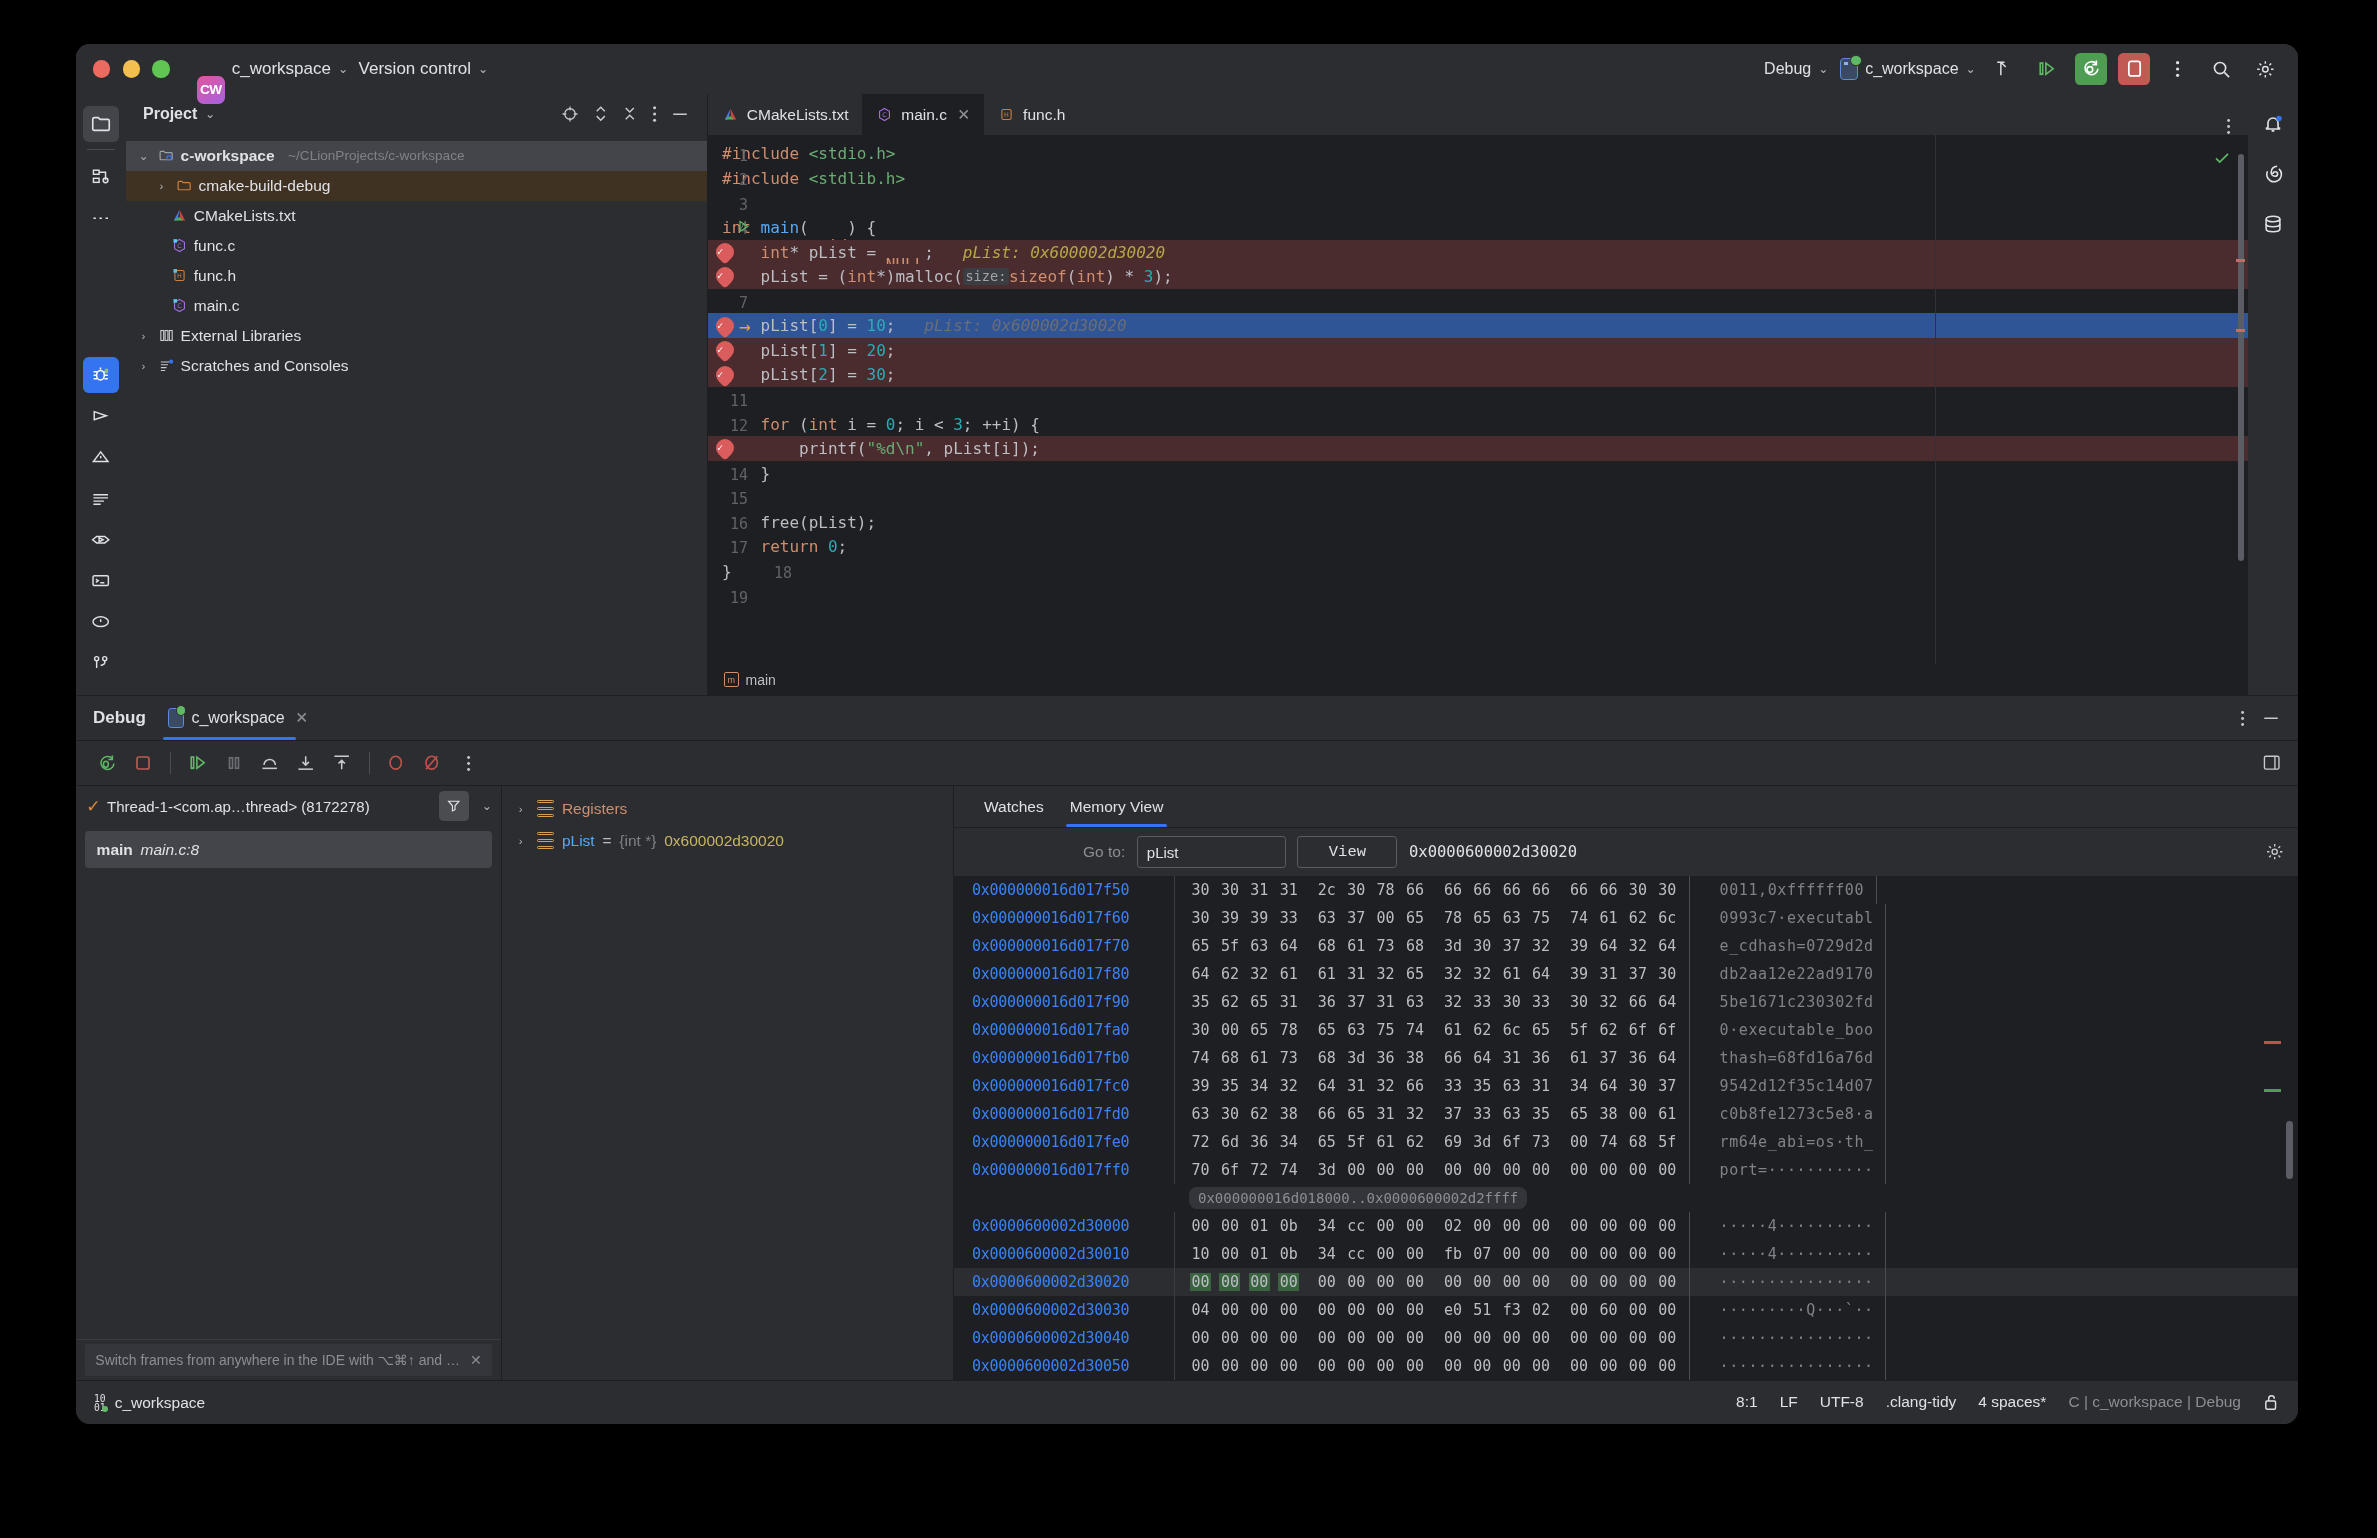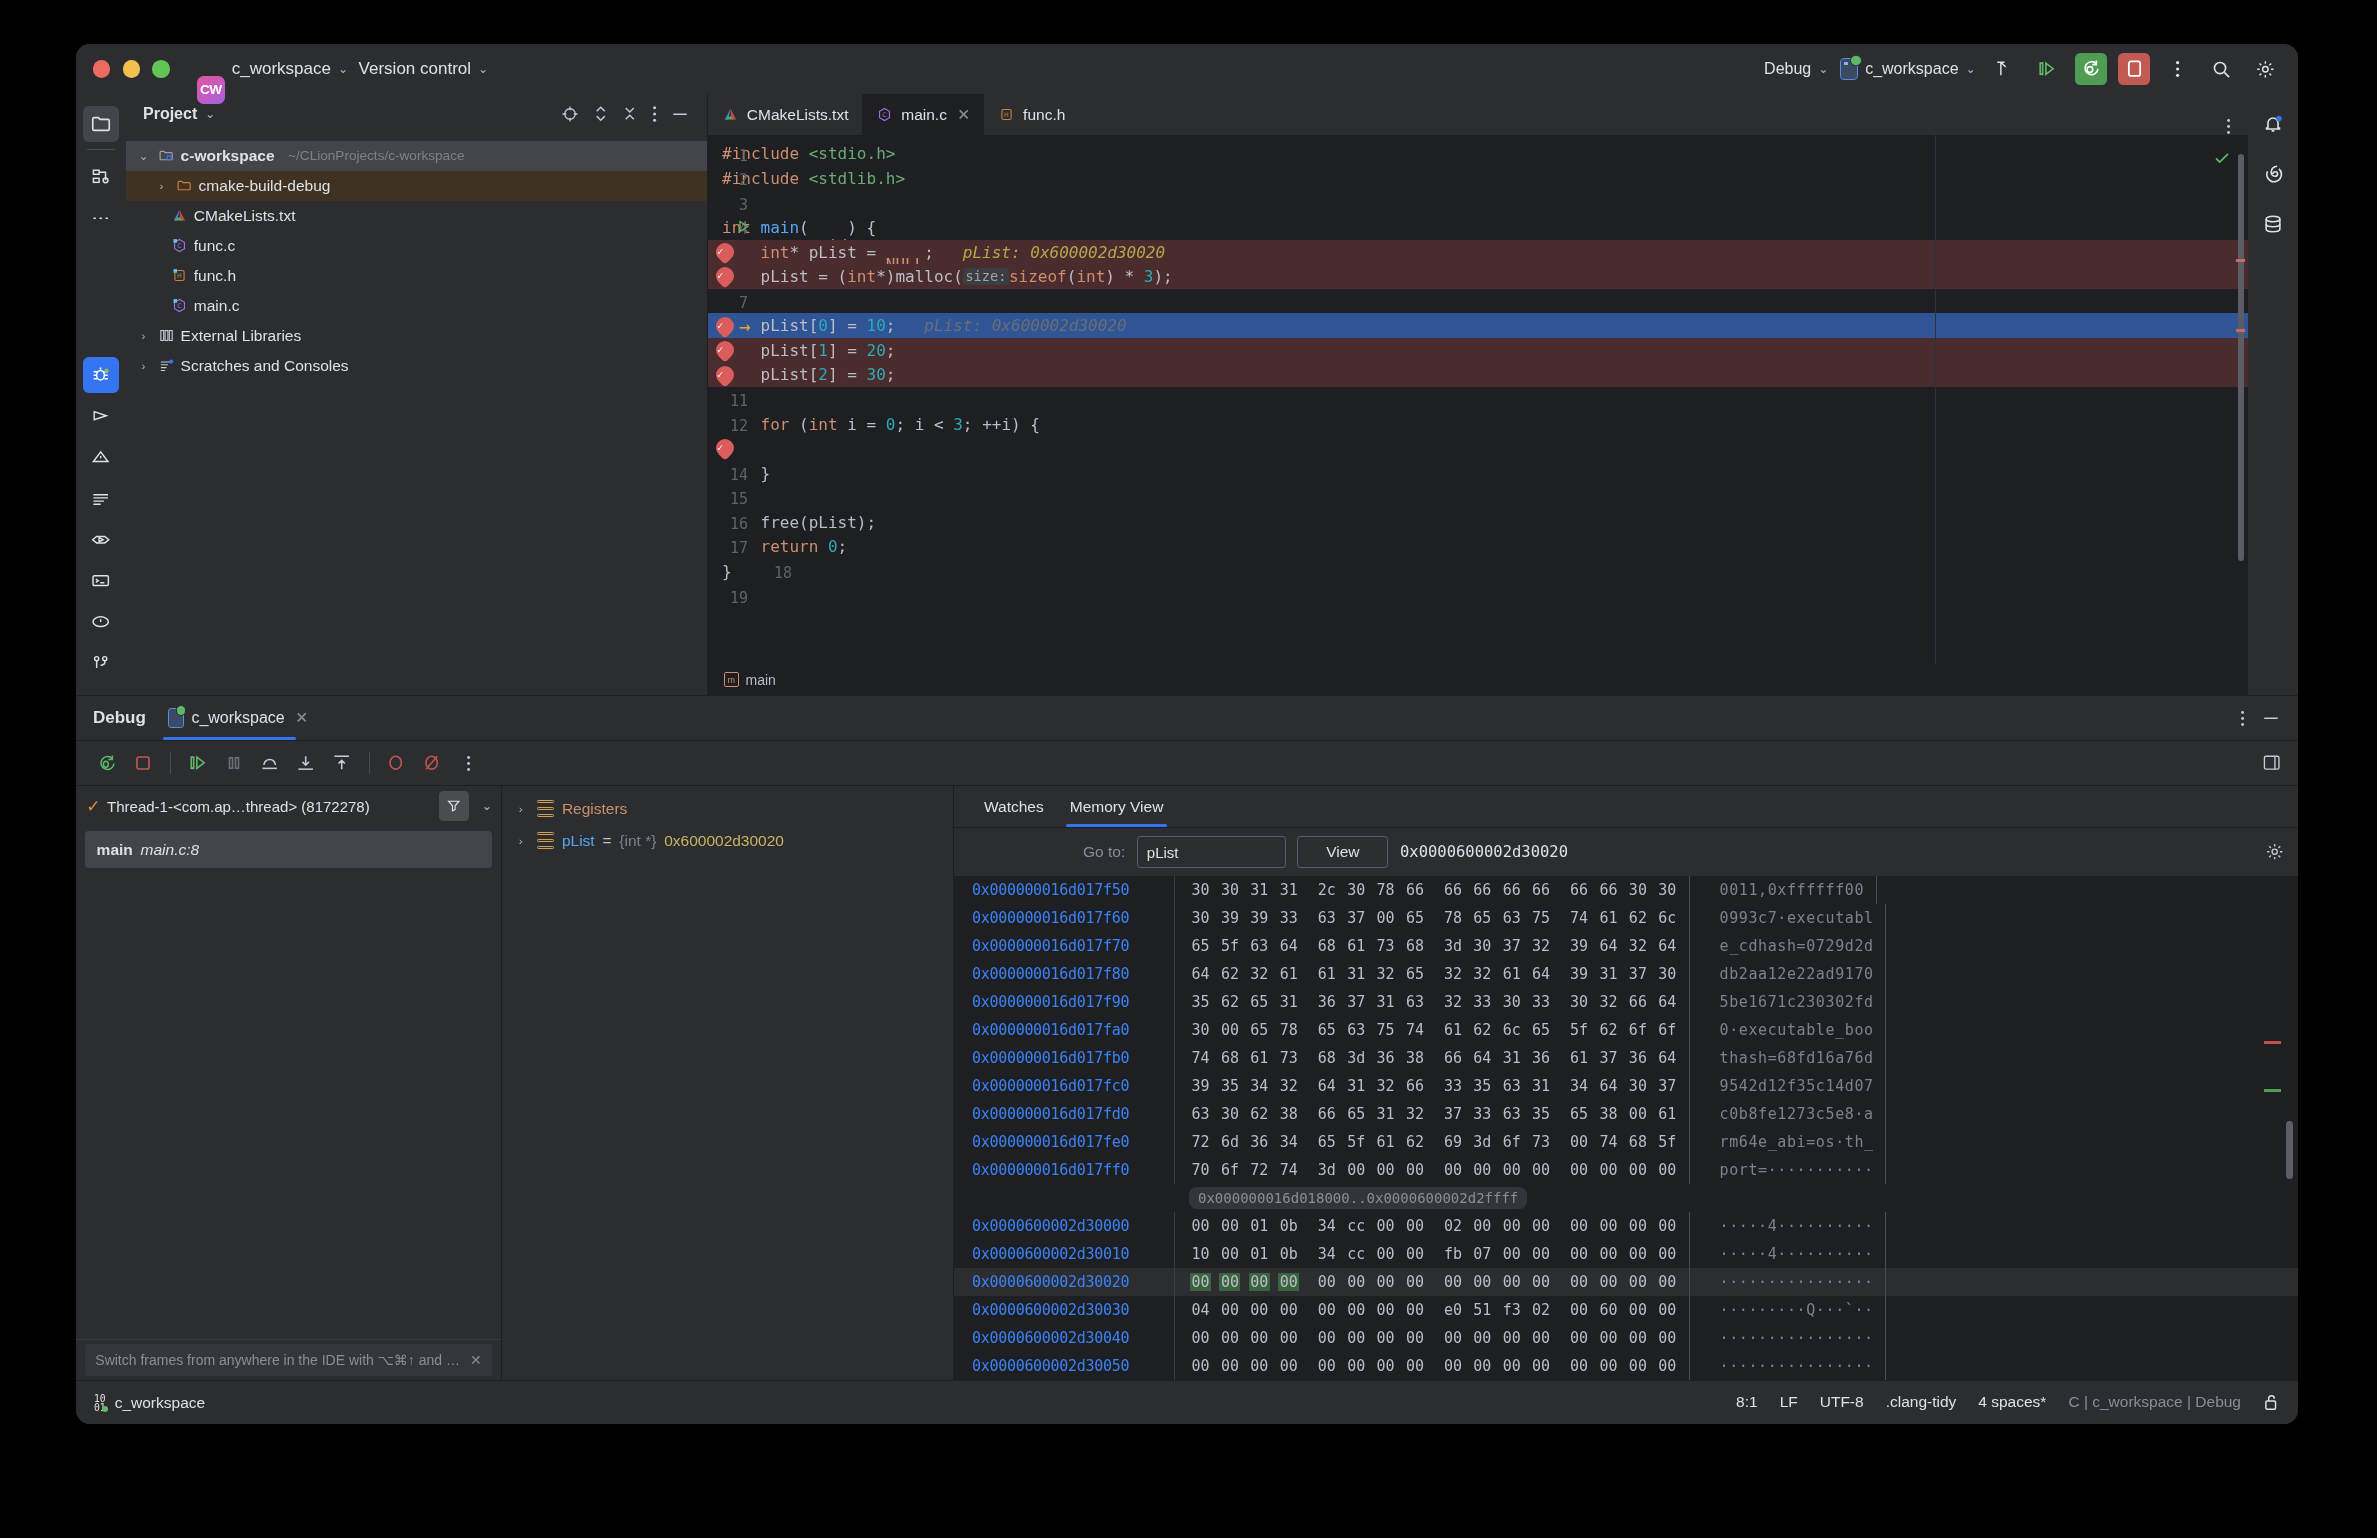--- a/index.html
+++ b/index.html
@@ -161,21 +161,21 @@
 
   .memory{flex:1;display:flex;flex-direction:column;min-width:0;min-height:0;}
   .mem-tabs{height:41px;flex:0 0 41px;display:flex;align-items:center;padding-left:17px;}
   .mtab{height:41px;display:flex;align-items:center;padding:0 13px;color:#dfe1e5;font-size:15.5px;position:relative;}
   .mtab.active::after{content:"";position:absolute;left:9px;right:9px;bottom:0;height:3.2px;background:#3574f0;border-radius:1.9px;}
   .mem-ctrl{height:49px;flex:0 0 49px;display:flex;align-items:center;gap:11.6px;border-top:0.6px solid #1e1f22;padding-right:14px;}
   .goto-lbl{color:#8b8e95;font-size:15.5px;margin-left:129px;}
   .combo{width:149px;height:32px;background:#2b2d30;border:0.6px solid #5a5d63;border-radius:3.2px;display:flex;align-items:center;}
   .combo input{flex:1;background:transparent;border:0;outline:0;color:#dfe1e5;font-size:15px;padding-left:9px;font-family:"Liberation Sans",sans-serif;}
   .combo .cb-arrow{width:32px;height:31px;border-left:0.6px solid #5a5d63;display:flex;align-items:center;justify-content:center;color:#b4b8bf;font-size:11.6px;}
-  .viewbtn{width:91px;height:32px;background:#2b2d30;border:0.6px solid #5a5d63;border-radius:3.2px;color:#dfe1e5;font-size:15.5px;display:flex;align-items:center;justify-content:center;}
+  .viewbtn{width:100px;height:32px;background:#2b2d30;border:0.6px solid #5a5d63;border-radius:3.2px;color:#dfe1e5;font-size:15.5px;display:flex;align-items:center;justify-content:center;font-family:Liberation Mono, monospace;}
   .mem-addr{color:#dfe1e5;font-size:15.5px;font-family:"DejaVu Sans Mono",monospace;}
   .mem-gear{margin-left:auto;}
   .hexview{flex:1;min-height:0;overflow:hidden;position:relative;background:#1e1f22;font-family:"DejaVu Sans Mono",monospace;}
   .hexrow{display:flex;align-items:center;height:28px;font-size:15px;position:relative;}
   .hexrow.cur{background:#2b2d30;}
   .hx-addr{width:220px;flex:0 0 220px;color:#3b82f6;padding-left:18px;letter-spacing:-0.3px;}
   .hx-div{width:0.6px;background:#3a3c40;align-self:stretch;}
   .hx-bytes{display:flex;padding-left:15.5px;gap:17px;}
   .hx-grp{display:flex;gap:8.4px;}
   .hx-b{color:#bcbec4;width:21px;text-align:center;}
@@ -539,20 +539,21 @@
             <div class="codeline hl-red" style="top: 203px;"><span>    pList[</span><span style="color: rgb(42, 172, 184);">1</span><span>] = </span><span style="color: rgb(42, 172, 184);">20</span><span>;</span></div>
             <div class="lnum" style="top: 208px; left: 0px;"></div>
             <div class="bp" style="top: 206px; left: 7.8px;"></div>
             <div class="codeline hl-red" style="top: 227px;"><span>    pList[</span><span style="color: rgb(42, 172, 184);">2</span><span>] = </span><span style="color: rgb(42, 172, 184);">30</span><span>;</span></div>
             <div class="lnum" style="top: 233px; left: 0px;"></div>
             <div class="bp" style="top: 231px; left: 7.8px;"></div>
             <div class="codeline" style="top: 252px;"></div>
             <div class="lnum" style="top: 257px; left: 0px;">11</div>
             <div class="codeline" style="top: 277px;"><span>    </span><span style="color: rgb(207, 142, 109);">for</span><span> (</span><span style="color: rgb(207, 142, 109);">int</span><span> i = </span><span style="color: rgb(42, 172, 184);">0</span><span>; i &lt; </span><span style="color: rgb(42, 172, 184);">3</span><span>; ++i) {</span></div>
             <div class="lnum" style="top: 282px; left: 0px;">12</div>
+            <div class="codeline hl-red" style="top: 301px;"><span>        printf(</span><span style="color: rgb(106, 171, 115);">"%d\n"</span><span>, pList[i]);</span></div>
             <div class="lnum" style="top: 306px; left: 0px;"></div>
             <div class="bp" style="top: 304px; left: 7.8px;"></div>
             <div class="codeline" style="top: 326px;"><span>    }</span></div>
             <div class="lnum" style="top: 331px; left: 0px;">14</div>
             <div class="codeline" style="top: 350px;"></div>
             <div class="lnum" style="top: 355px; left: 0px;">15</div>
             <div class="codeline" style="top: 375px;"><span>    free(pList);</span></div>
             <div class="lnum" style="top: 380px; left: 0px;">16</div>
             <div class="codeline" style="top: 399px;"><span>    </span><span style="color: rgb(207, 142, 109);">return</span><span> </span><span style="color: rgb(42, 172, 184);">0</span><span>;</span></div>
             <div class="lnum" style="top: 404px; left: 0px;">17</div>

